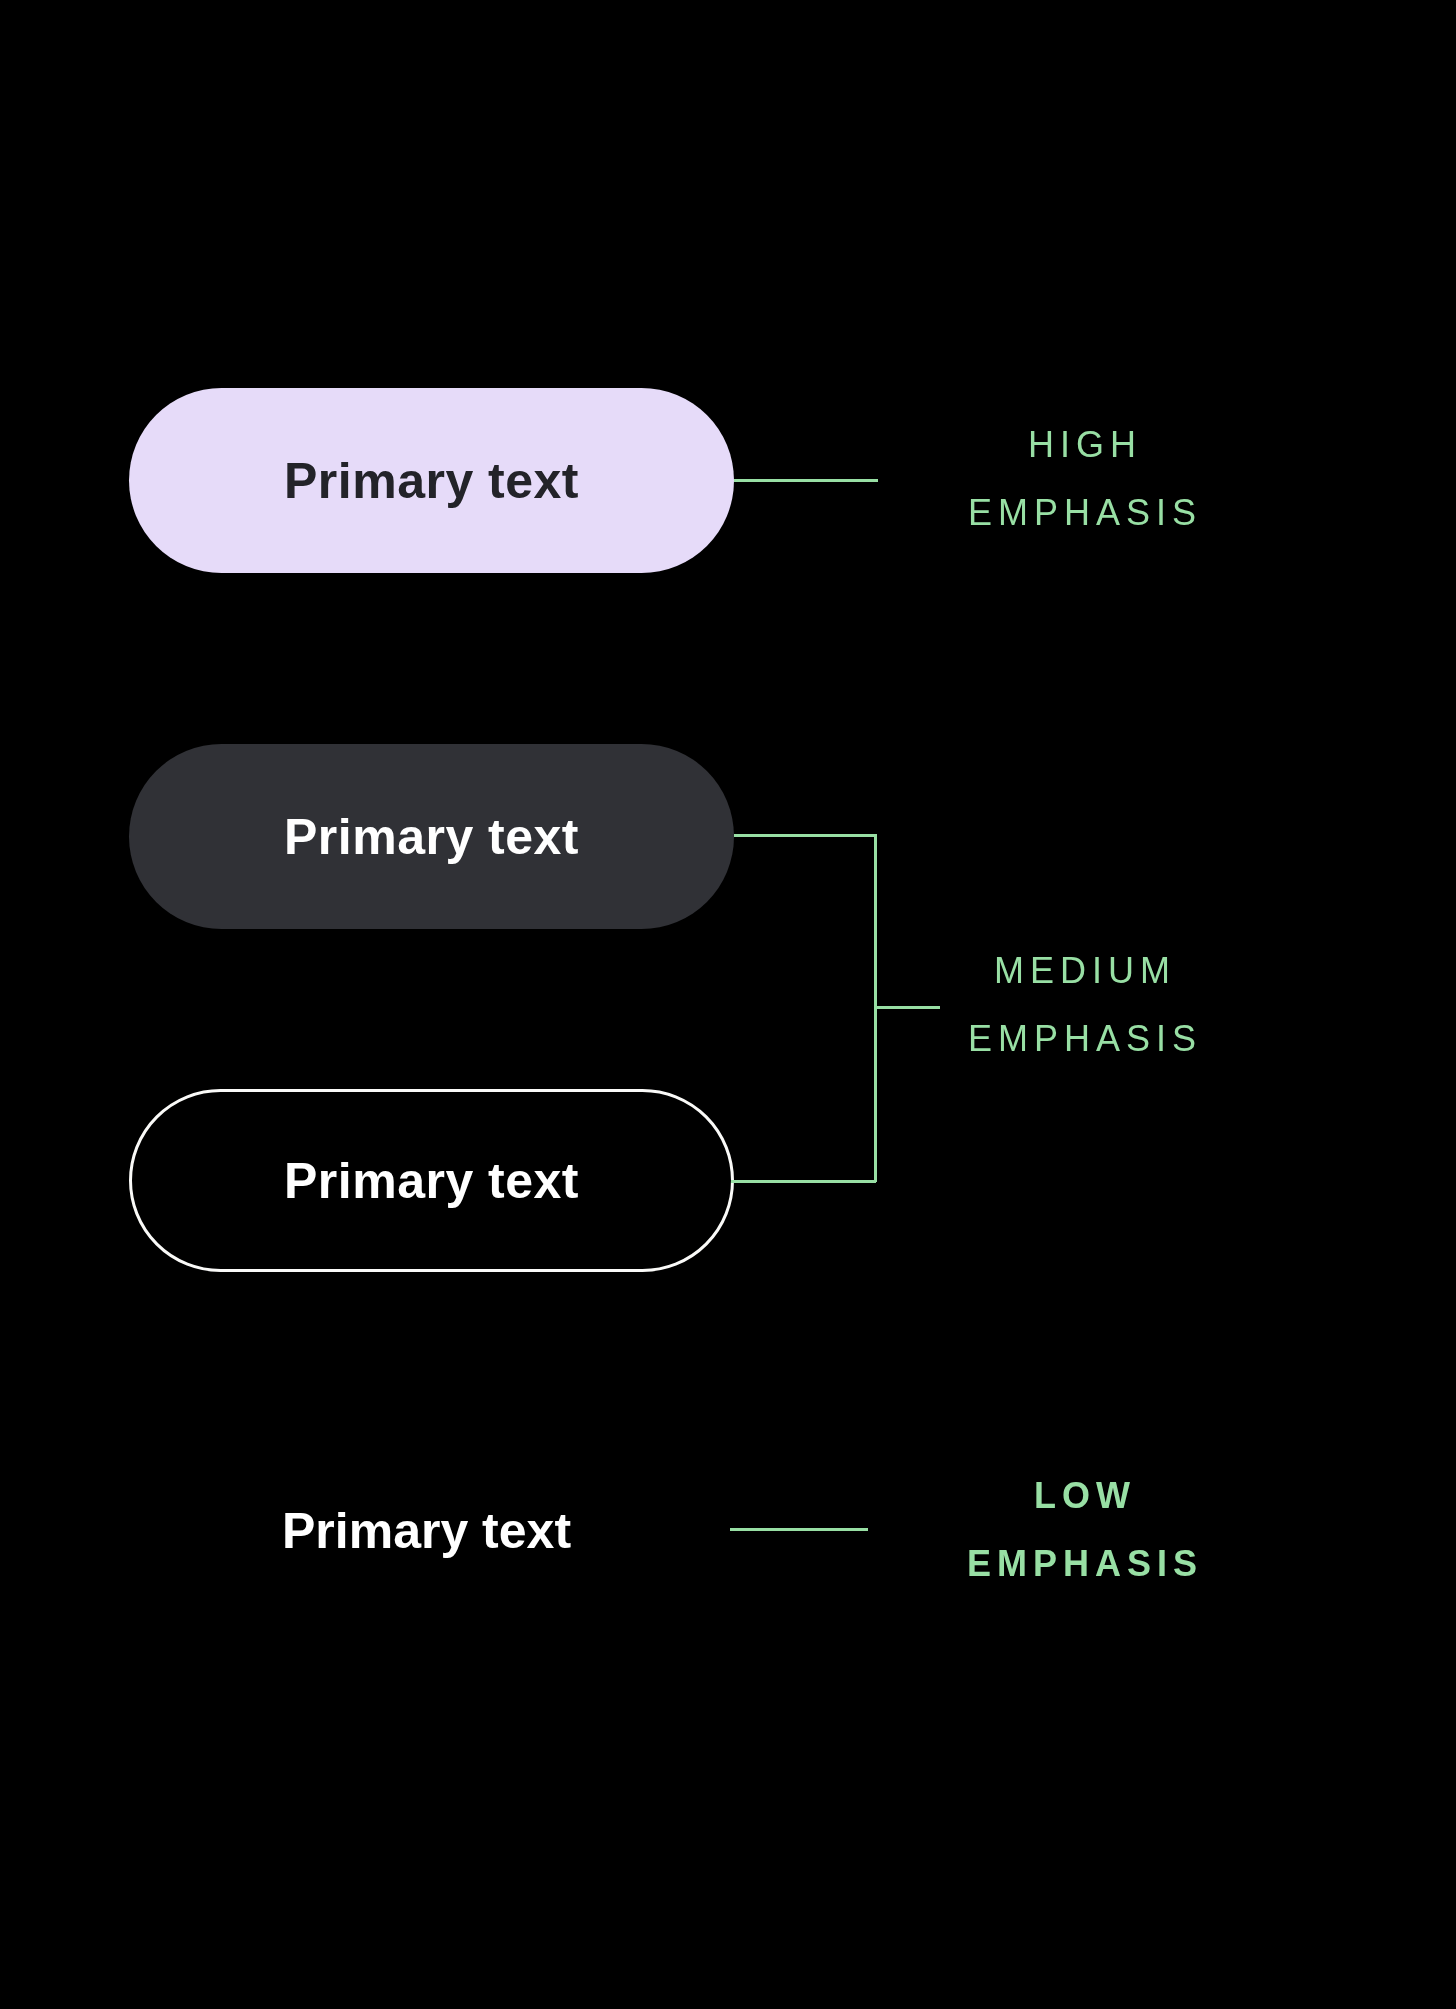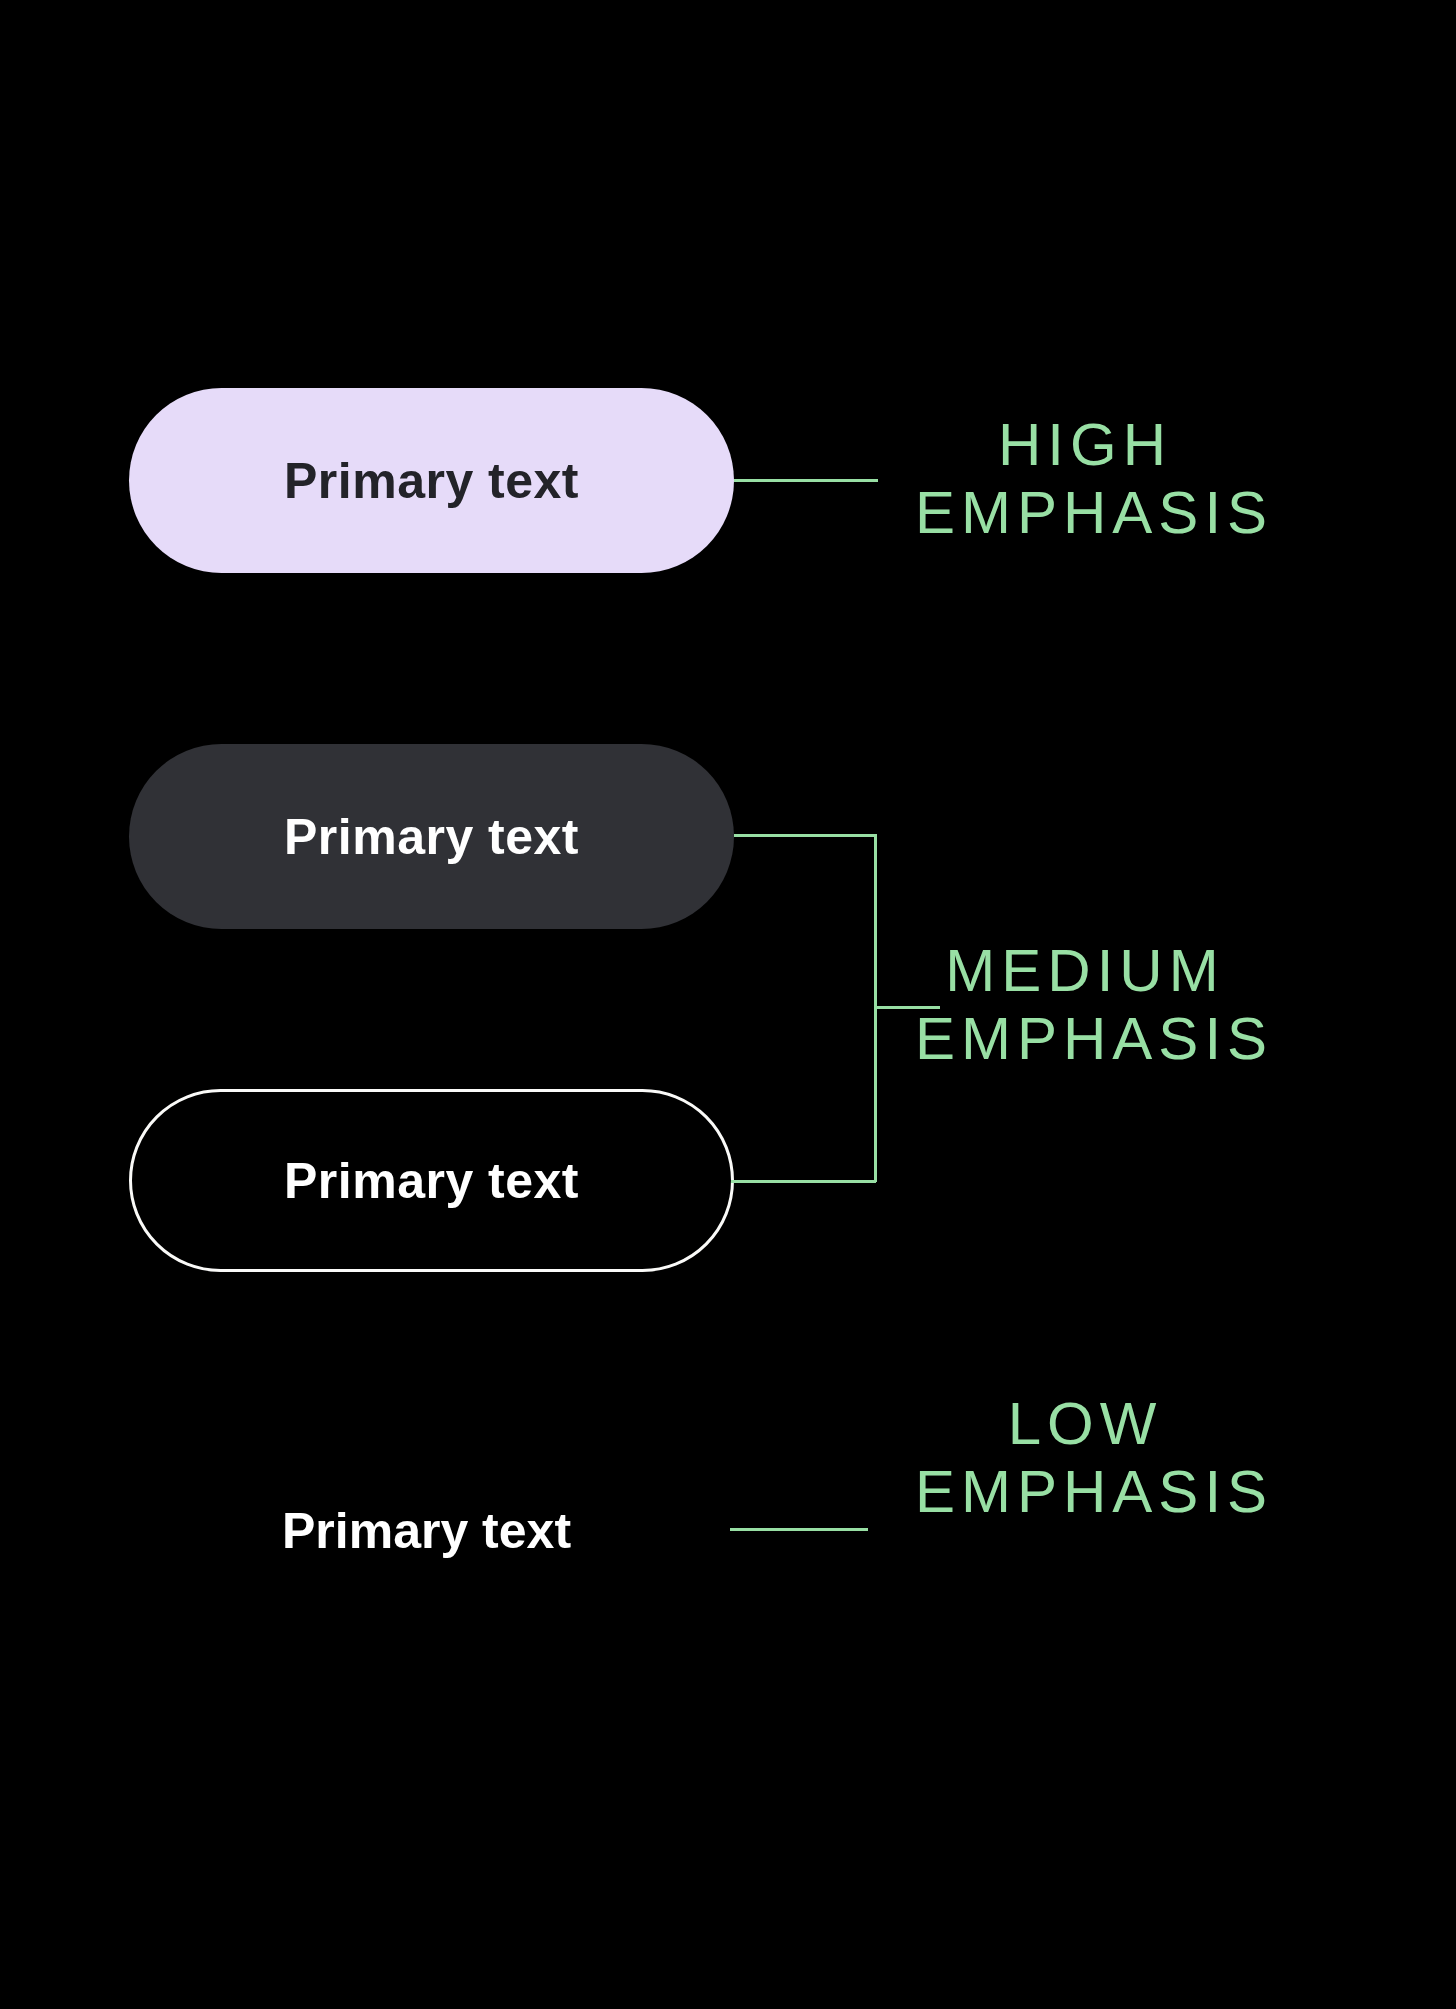--- a/index.html
+++ b/index.html
@@ -67,30 +67,30 @@
   .bracket-vertical   { left: 874px; top: 834px;  width: 2.5px; height: 348px; }
   .bracket-stub       { left: 876px; top: 1006px; width: 64px; }
 
   
   .annotation {
     position: absolute;
     left: 915px;
     width: 340px;
     text-align: center;
     color: var(--accent_green);
-    font-size: 60px;
+    font-size: 36px;
     font-weight: 500;
     letter-spacing: 6px;
     line-height: 68px;
     text-transform: uppercase;
   }
   .annotation span { display: block; }
   .ann-high   { top: 411px; }
   .ann-medium { top: 937px; }
-  .ann-low    { top: 1390px; }
+  .ann-low    { top: 1462px; font-weight: bold; }
 </style>
 </head>
 <body>
 
 <div class="canvas">
 
   <div class="pill pill-high">
     <span class="pill-label label-dark">Primary text</span>
   </div>
   <div class="connector conn-high"></div>

